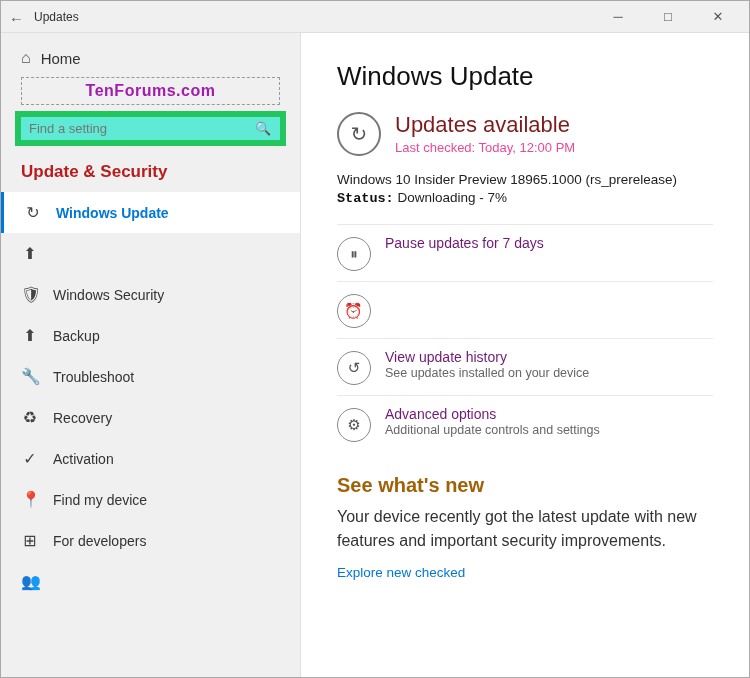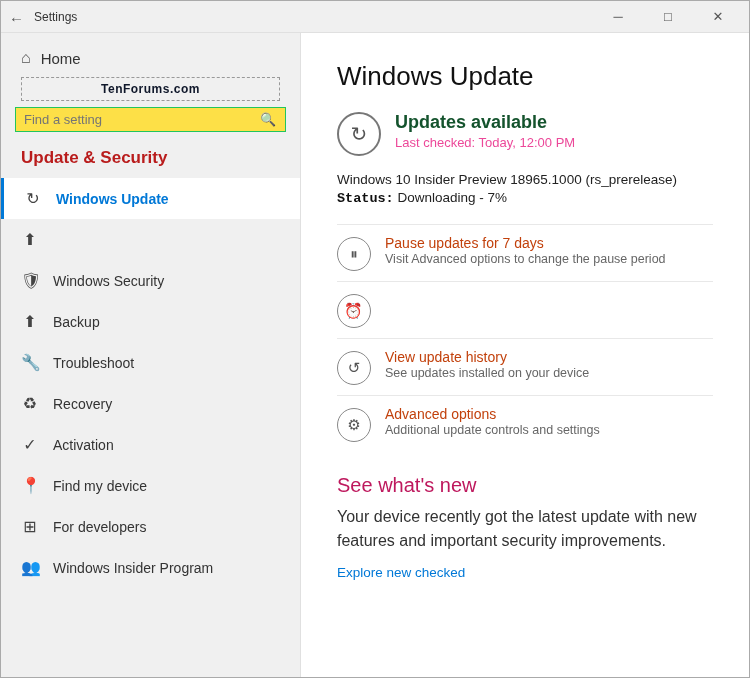--- a/index.html
+++ b/index.html
@@ -80,31 +80,31 @@
       padding: 16px 20px 10px 20px;
       cursor: pointer;
       gap: 10px;
     }
     .sidebar-home-icon { font-size: 16px; color: #555; }
     .sidebar-home-label { font-size: 15px; color: #333; }
     .sidebar-watermark {
       margin: 0 20px 6px 20px;
       padding: 4px 6px;
       border: 1.5px dashed #999;
-      color: #0f172a;
-      font-size: 12px;
+      color: #a21caf;
+      font-size: 16px;
       font-weight: bold;
       text-align: center;
       letter-spacing: 0.5px;
     }
     .search-box {
       margin: 0 14px 12px 14px;
       display: flex;
-      background: #fde047;
-      border: 1px solid #22c55e;
+      background: #5eead4;
+      border: 6px solid #22c55e;
       padding: 4px 8px;
     }
     .search-input {
       border: none;
       outline: none;
       font-size: 13px;
       flex: 1;
       background: transparent;
       color: #555;
     }
@@ -157,23 +157,23 @@
       border-radius: 50%;
       display: flex;
       align-items: center;
       justify-content: center;
       flex-shrink: 0;
       font-size: 20px;
       color: #555;
     }
     .update-status-text {}
     .update-available-title {
-      font-size: 18px;
-      font-weight: 700;
-      color: #14532d;
+      font-size: 22px;
+      font-weight: 400;
+      color: #7f1d1d;
     }
     .update-last-checked {
       font-size: 13px;
       color: #ec4899;
       margin-top: 2px;
     }
     .update-info-block {
       margin-bottom: 18px;
     }
     .update-info-line {
@@ -202,35 +202,35 @@
       justify-content: center;
       flex-shrink: 0;
       font-size: 15px;
       color: #555;
       margin-top: 2px;
     }
     .option-text {}
     .option-title {
       font-size: 14px;
       font-weight: 400;
-      color: #c2410c;
+      color: #701a75;
     }
     .option-desc {
       font-size: 12.5px;
       color: #666;
       margin-top: 1px;
     }
 
     .see-whats-new {
       margin-top: 22px;
     }
     .see-whats-new-title {
       font-size: 20px;
-      font-weight: 400;
-      color: #be185d;
+      font-weight: 700;
+      color: #a16207;
       margin-bottom: 8px;
     }
     .see-whats-new-desc {
       font-size: 16px;
       color: #333;
       margin-bottom: 10px;
       line-height: 1.5;
     }
     .explore-link {
       font-size: 13.5px;
@@ -239,21 +239,21 @@
       cursor: pointer;
     }
   </style>
 </head>
 <body>
 
 <div class="window">
 
   <div class="title-bar">
     <span class="title-bar-back">←</span>
-    <span class="title-bar-title">Settings</span>
+    <span class="title-bar-title">Updates</span>
     <div class="title-bar-controls">
       <button class="title-bar-btn">─</button>
       <button class="title-bar-btn">□</button>
       <button class="title-bar-btn close">✕</button>
     </div>
   </div>
 
   <div class="content-area">
 
     <div class="sidebar">
@@ -299,21 +299,20 @@
           <div class="nav-item">
             <span class="nav-icon">📍</span>
             <span class="nav-label">Find my device</span>
           </div>
           <div class="nav-item">
             <span class="nav-icon">⊞</span>
             <span class="nav-label">For developers</span>
           </div>
           <div class="nav-item">
             <span class="nav-icon">👥</span>
-            <span class="nav-label">Windows Insider Program</span>
           </div>
         </div>
     </div>
 
     <div class="main-content">
       <h1 class="main-title">Windows Update</h1>
 
       <div class="update-status-box">
         <div class="update-icon-circle">
           <span>↻</span>
@@ -330,21 +329,20 @@
           <strong>Status:</strong>
           <span>Downloading - 7%</span>
         </div>
       </div>
 
       <div class="options-list" id="options-list">
           <div class="option-item">
             <div class="option-icon-circle">⏸</div>
             <div class="option-text">
               <div class="option-title">Pause updates for 7 days</div>
-              <div class="option-desc">Visit Advanced options to change the pause period</div>
             </div>
           </div>
           <div class="option-item">
             <div class="option-icon-circle">⏰</div>
           </div>
           <div class="option-item">
             <div class="option-icon-circle">↺</div>
             <div class="option-text">
               <div class="option-title">View update history</div>
               <div class="option-desc">See updates installed on your device</div>

